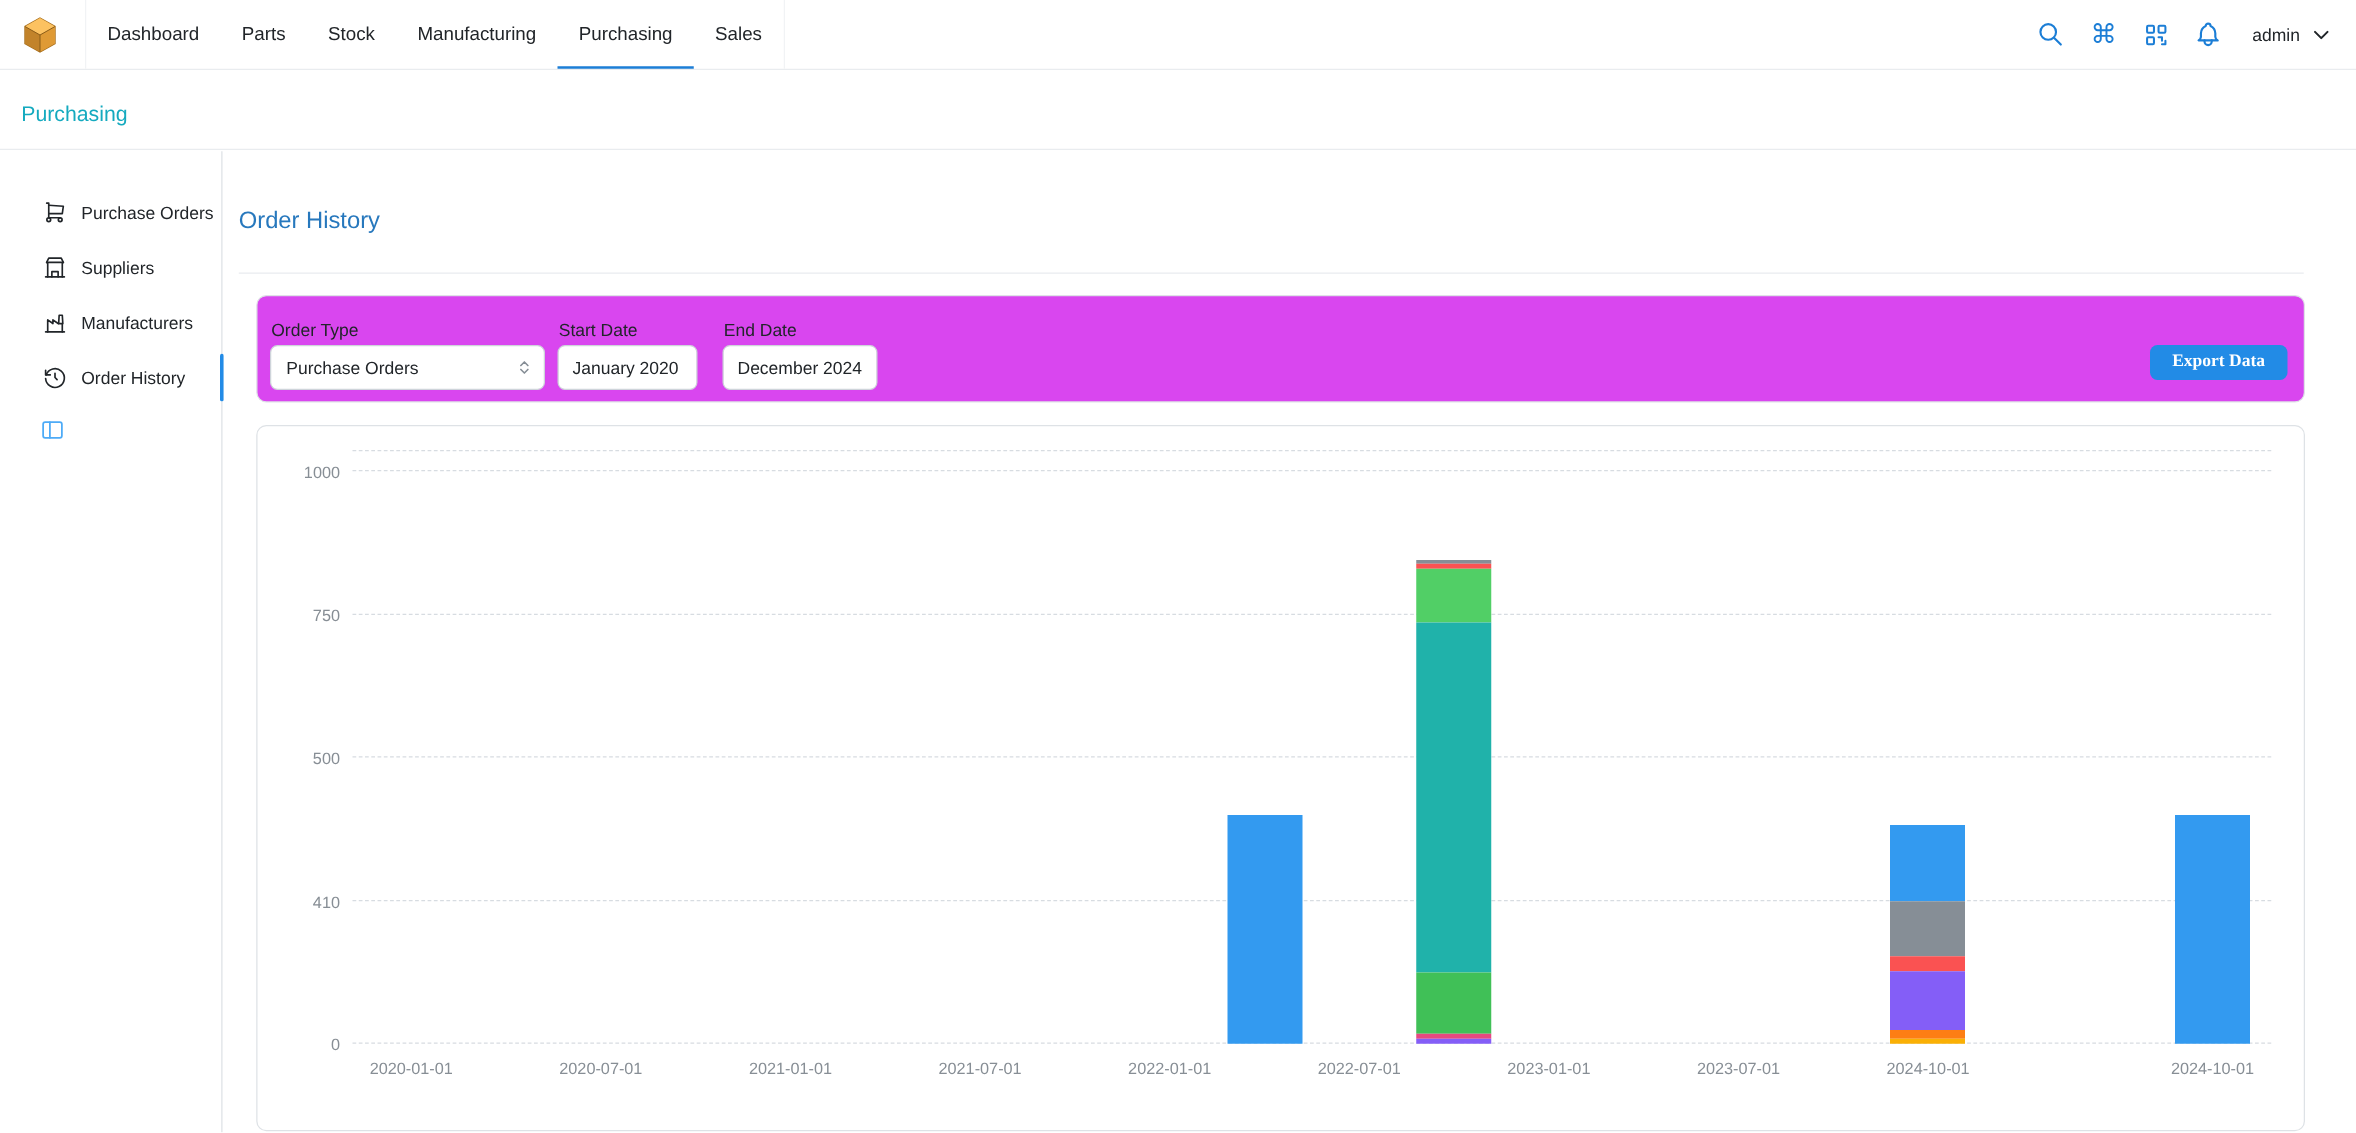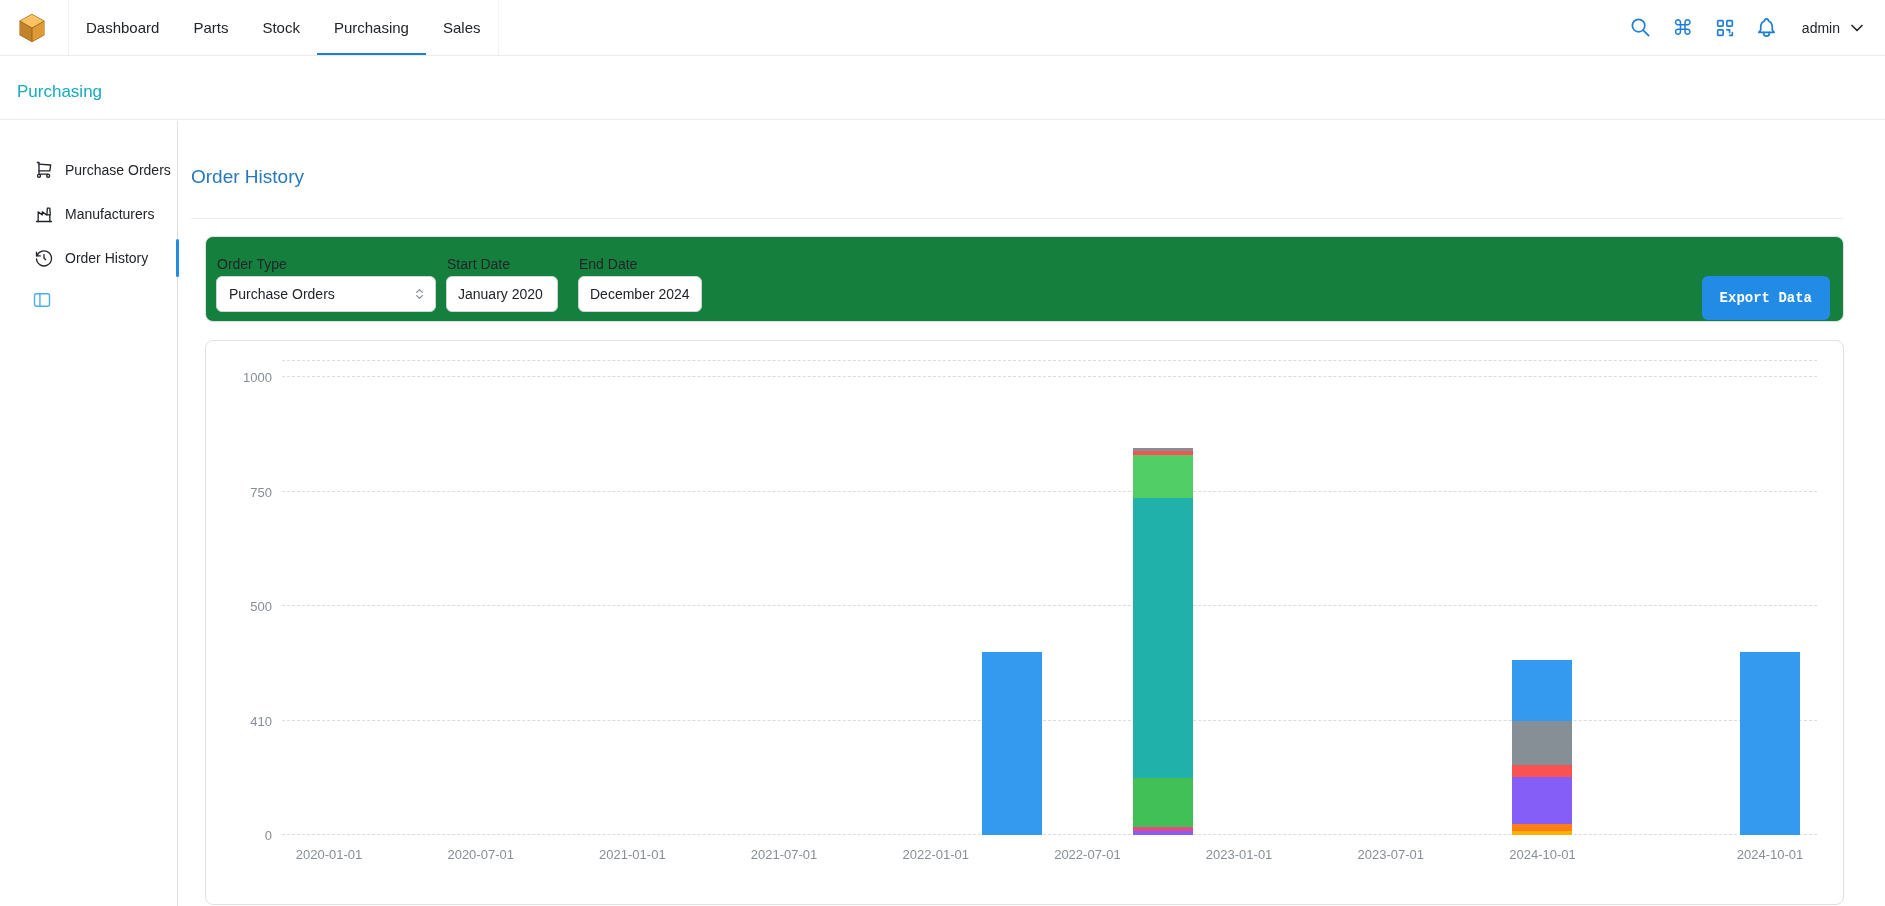--- a/index.html
+++ b/index.html
@@ -58,34 +58,34 @@
   .sidebar-toggle { margin:10px 0 0 32px; width:20px; height:20px; cursor:pointer; }
 
   
   .main { position:absolute; left:179px; top:121px; right:0; bottom:0; background:#fff; }
   .main-title { position:absolute; left:12px; top:45px; font-size:19px; color:#2778bd; }
   .main-divider { position:absolute; left:12px; right:42px; top:97px; height:1px; background:#e9ecef; }
 
   
   .filter-card {
     position:absolute; left:26px; top:115px; width:1639px; height:86px;
-    border:1px solid #dee2e6; border-radius:8px; background:#15803d;
+    border:1px solid #dee2e6; border-radius:8px; background:#d946ef;
   }
   .fgroup { position:absolute; top:0; }
   .fgroup .flabel { position:absolute; top:19px; left:1px; font-size:14px; font-weight:500; color:#212529; white-space:nowrap; }
   .control { position:absolute; top:39px; height:36px; border:1px solid #ced4da; border-radius:6px; background:#fff; font-size:14px; color:#212529; }
   .select-input { display:flex; align-items:center; padding:0 30px 0 12px; cursor:pointer; position:relative; }
   .select-input .sel-chev { position:absolute; right:8px; top:50%; transform:translateY(-50%); }
   .select-input.focused { border:1.5px solid #228be6; }
   .date-input { padding:0 11px; outline:none; cursor:text; width:100%; height:100%; border:none; background:transparent; font-family:"Liberation Sans",sans-serif; font-size:14px; color:#212529; }
   .date-wrap { overflow:hidden; }
   .export-btn {
-    position:absolute; right:13px; top:39px; height:44px; padding:0 18px;
+    position:absolute; right:13px; top:39px; height:28px; padding:0 18px;
     background:#228be6; color:#fff; border:none; border-radius:6px;
-    font-size:14px; font-weight:600; font-family:Liberation Mono, monospace; cursor:pointer;
+    font-size:14px; font-weight:600; font-family:Liberation Serif, serif; cursor:pointer;
   }
 
   
   .chart-card {
     position:absolute; left:26px; top:219px; width:1639px; height:565px;
     border:1px solid #dee2e6; border-radius:8px; background:#fff;
   }
   .chart-plot { position:absolute; left:76px; top:20px; width:1535px; height:474px; }
   .gridline { position:absolute; left:0; right:0; height:0; border-top:1px dashed #d7dce1; }
   .y-tick { position:absolute; left:-70px; width:60px; text-align:right; font-size:13px; color:#878e95; }
@@ -101,20 +101,21 @@
     <polygon points="20,3 35,11.5 35,28.5 20,37 5,28.5 5,11.5" fill="#f6b35a" stroke="#a8701f" stroke-width="1.4"></polygon>
     <polygon points="20,3 35,11.5 20,20 5,11.5" fill="#fcc261"></polygon>
     <polygon points="20,20 35,11.5 35,28.5 20,37" fill="#df9a35"></polygon>
     <polygon points="20,20 5,11.5 5,28.5 20,37" fill="#c2832a"></polygon>
     <path d="M20 20v17M20 20 5 11.5M20 20l15-8.5" stroke="#8a5c18" stroke-width="1" fill="none"></path>
   </svg>
   <div class="tabs">
     <div class="tab">Dashboard</div>
     <div class="tab">Parts</div>
     <div class="tab">Stock</div>
+    <div class="tab">Manufacturing</div>
     <div class="tab active">Purchasing</div>
     <div class="tab">Sales</div>
   </div>
   <div class="nav-right">
     <div class="nav-icon">
       <svg width="23" height="23" viewBox="0 0 24 24" fill="none" stroke="#1c7ed6" stroke-width="1.8" stroke-linecap="round">
         <circle cx="10" cy="10" r="6.5"></circle>
           <path d="M15 15l5.5 5.5"></path>
       </svg>
     </div>
@@ -151,20 +152,29 @@
 
 <div class="sidebar">
   <div class="side-item">
     <svg width="20" height="20" viewBox="0 0 24 24" fill="none" stroke="#212529" stroke-width="1.6" stroke-linecap="round" stroke-linejoin="round">
       <circle cx="6" cy="19" r="1.8"></circle>
         <circle cx="17" cy="19" r="1.8"></circle>
       <path d="M17 17H6V3H4"></path>
         <path d="M6 5l14 1-1 7H6"></path>
     </svg>
     <span>Purchase Orders</span>
+  </div>
+  <div class="side-item">
+    <svg width="20" height="20" viewBox="0 0 24 24" fill="none" stroke="#212529" stroke-width="1.6" stroke-linecap="round" stroke-linejoin="round">
+      <path d="M3 21h18"></path>
+        <path d="M5 21V8L4 7l2-4h12l2 4-1 1v13"></path>
+      <path d="M9 21v-5h6v5"></path>
+        <path d="M4 7h16"></path>
+    </svg>
+    <span>Suppliers</span>
   </div>
   <div class="side-item">
     <svg width="20" height="20" viewBox="0 0 24 24" fill="none" stroke="#212529" stroke-width="1.6" stroke-linecap="round" stroke-linejoin="round">
       <path d="M3 21h18"></path>
         <path d="M5 21V9.5l5 3.5V9.5l5 3.5V13h4v8"></path>
       <path d="M15.5 13 16 5h3l.5 8"></path>
     </svg>
     <span>Manufacturers</span>
   </div>
   <div class="side-item active">

